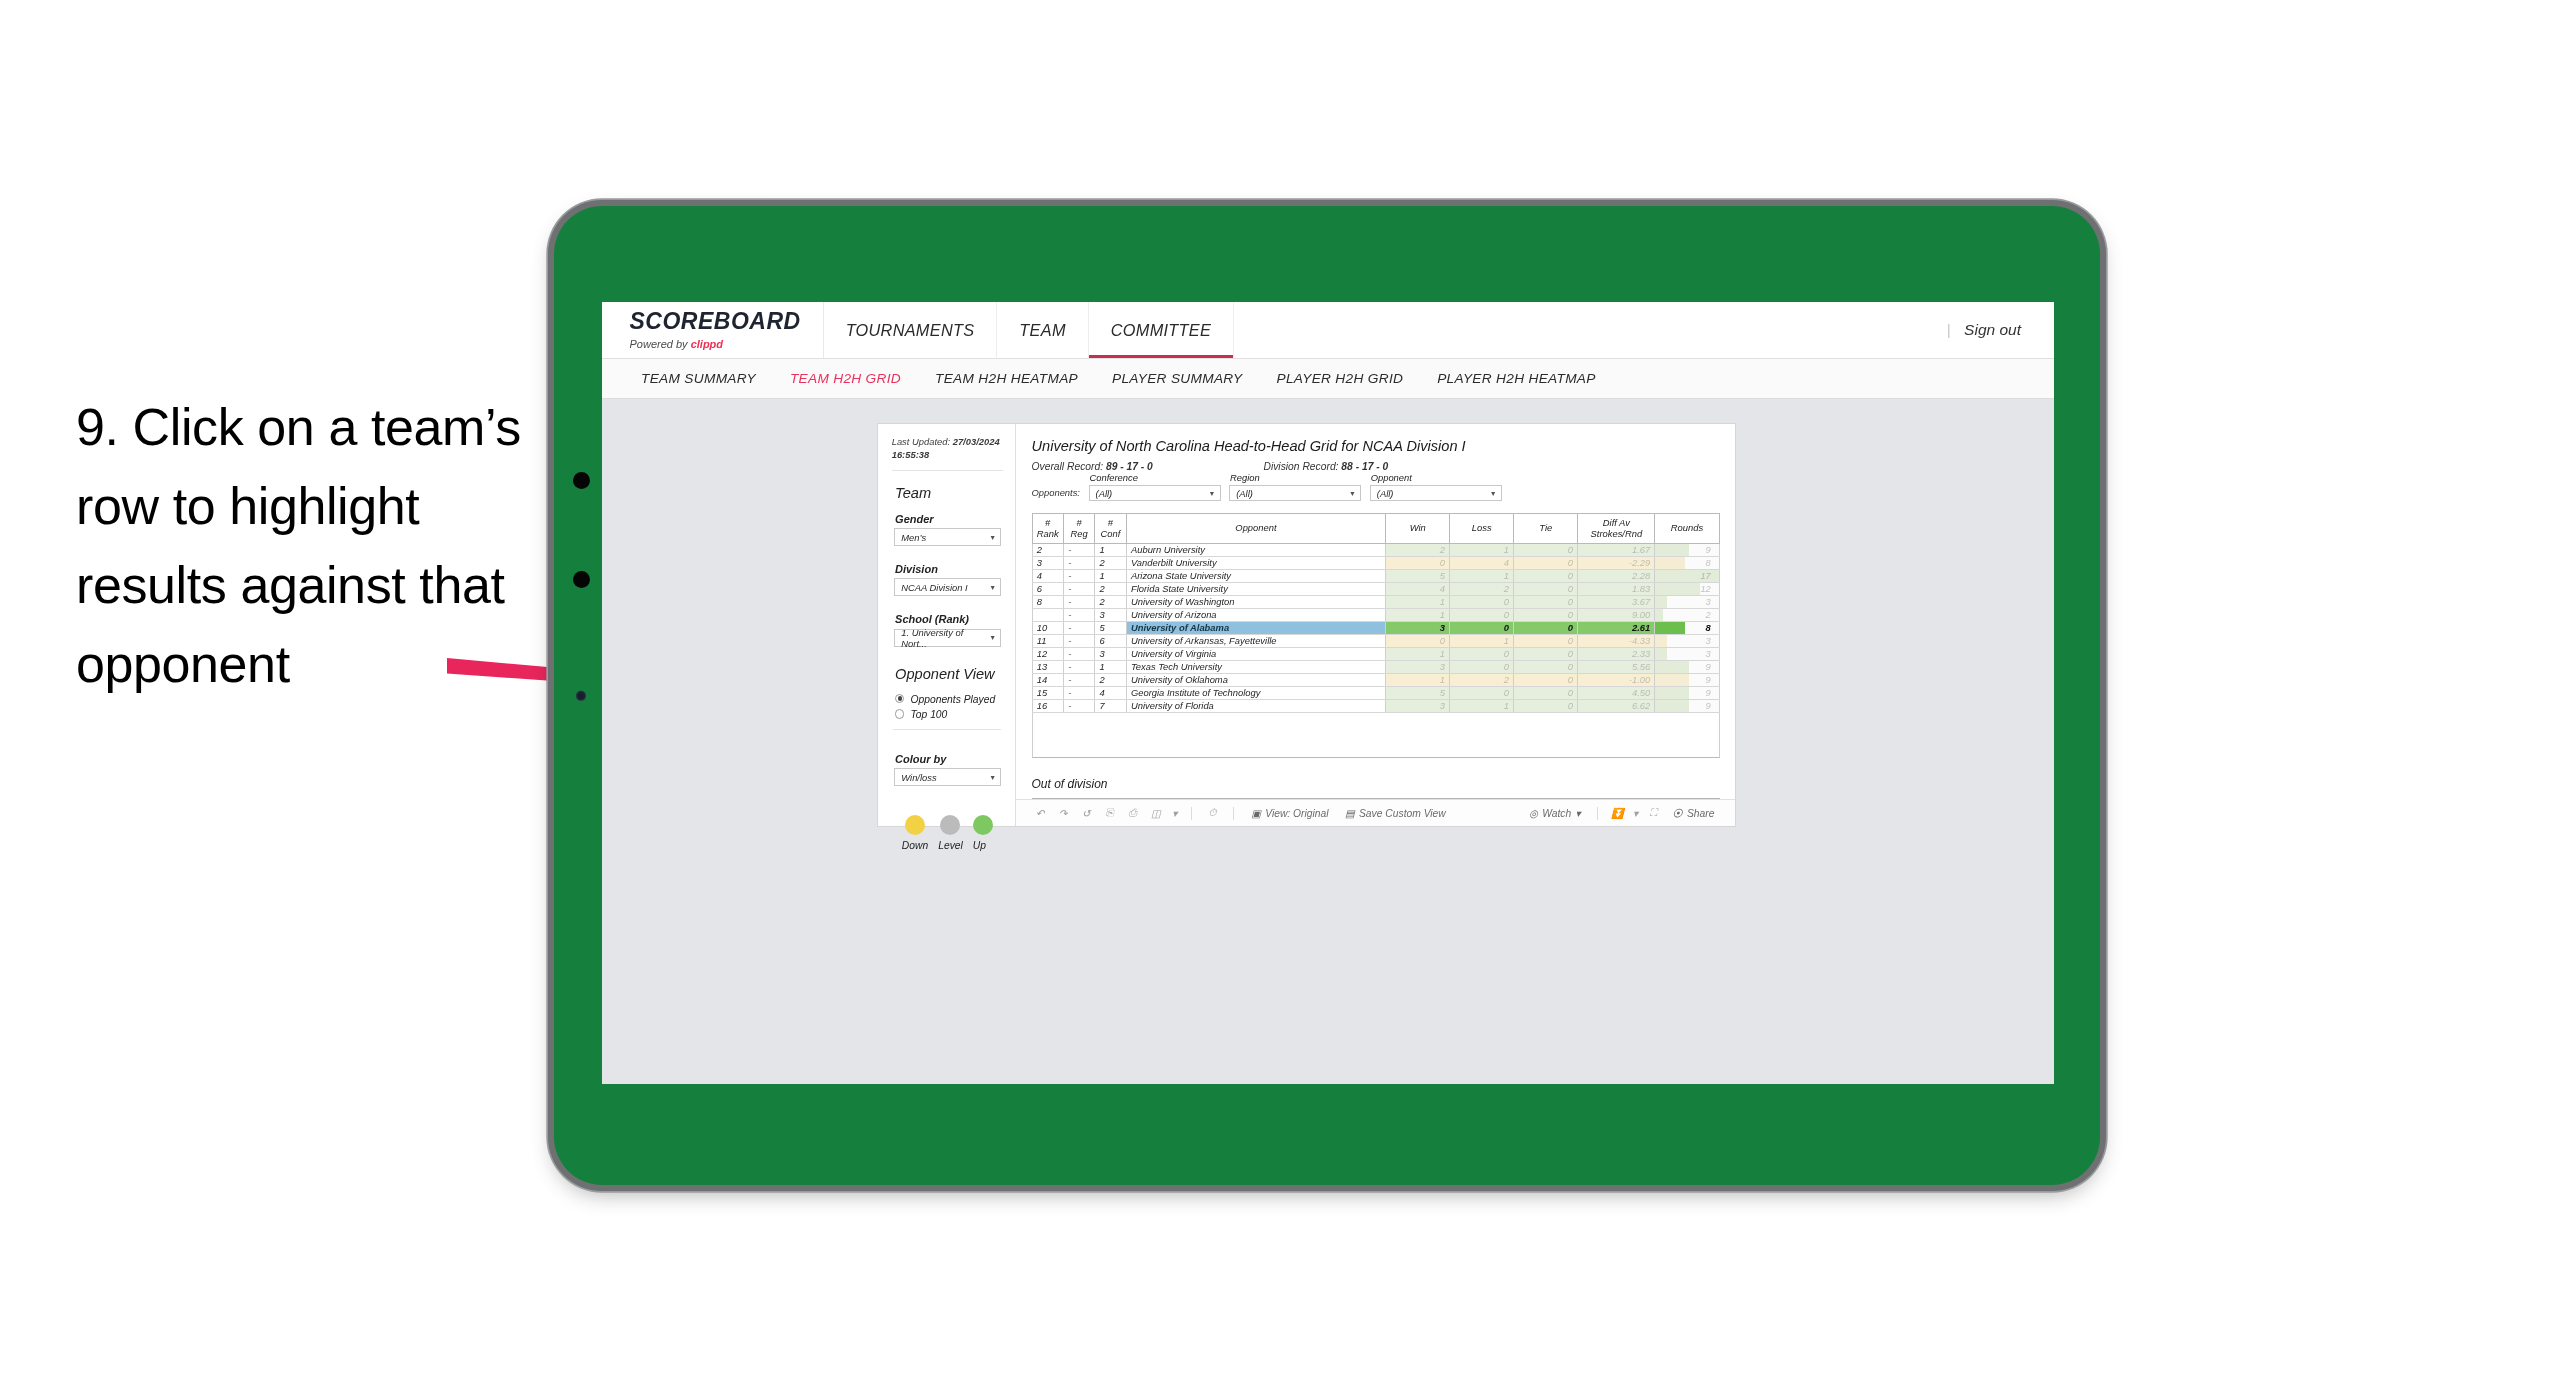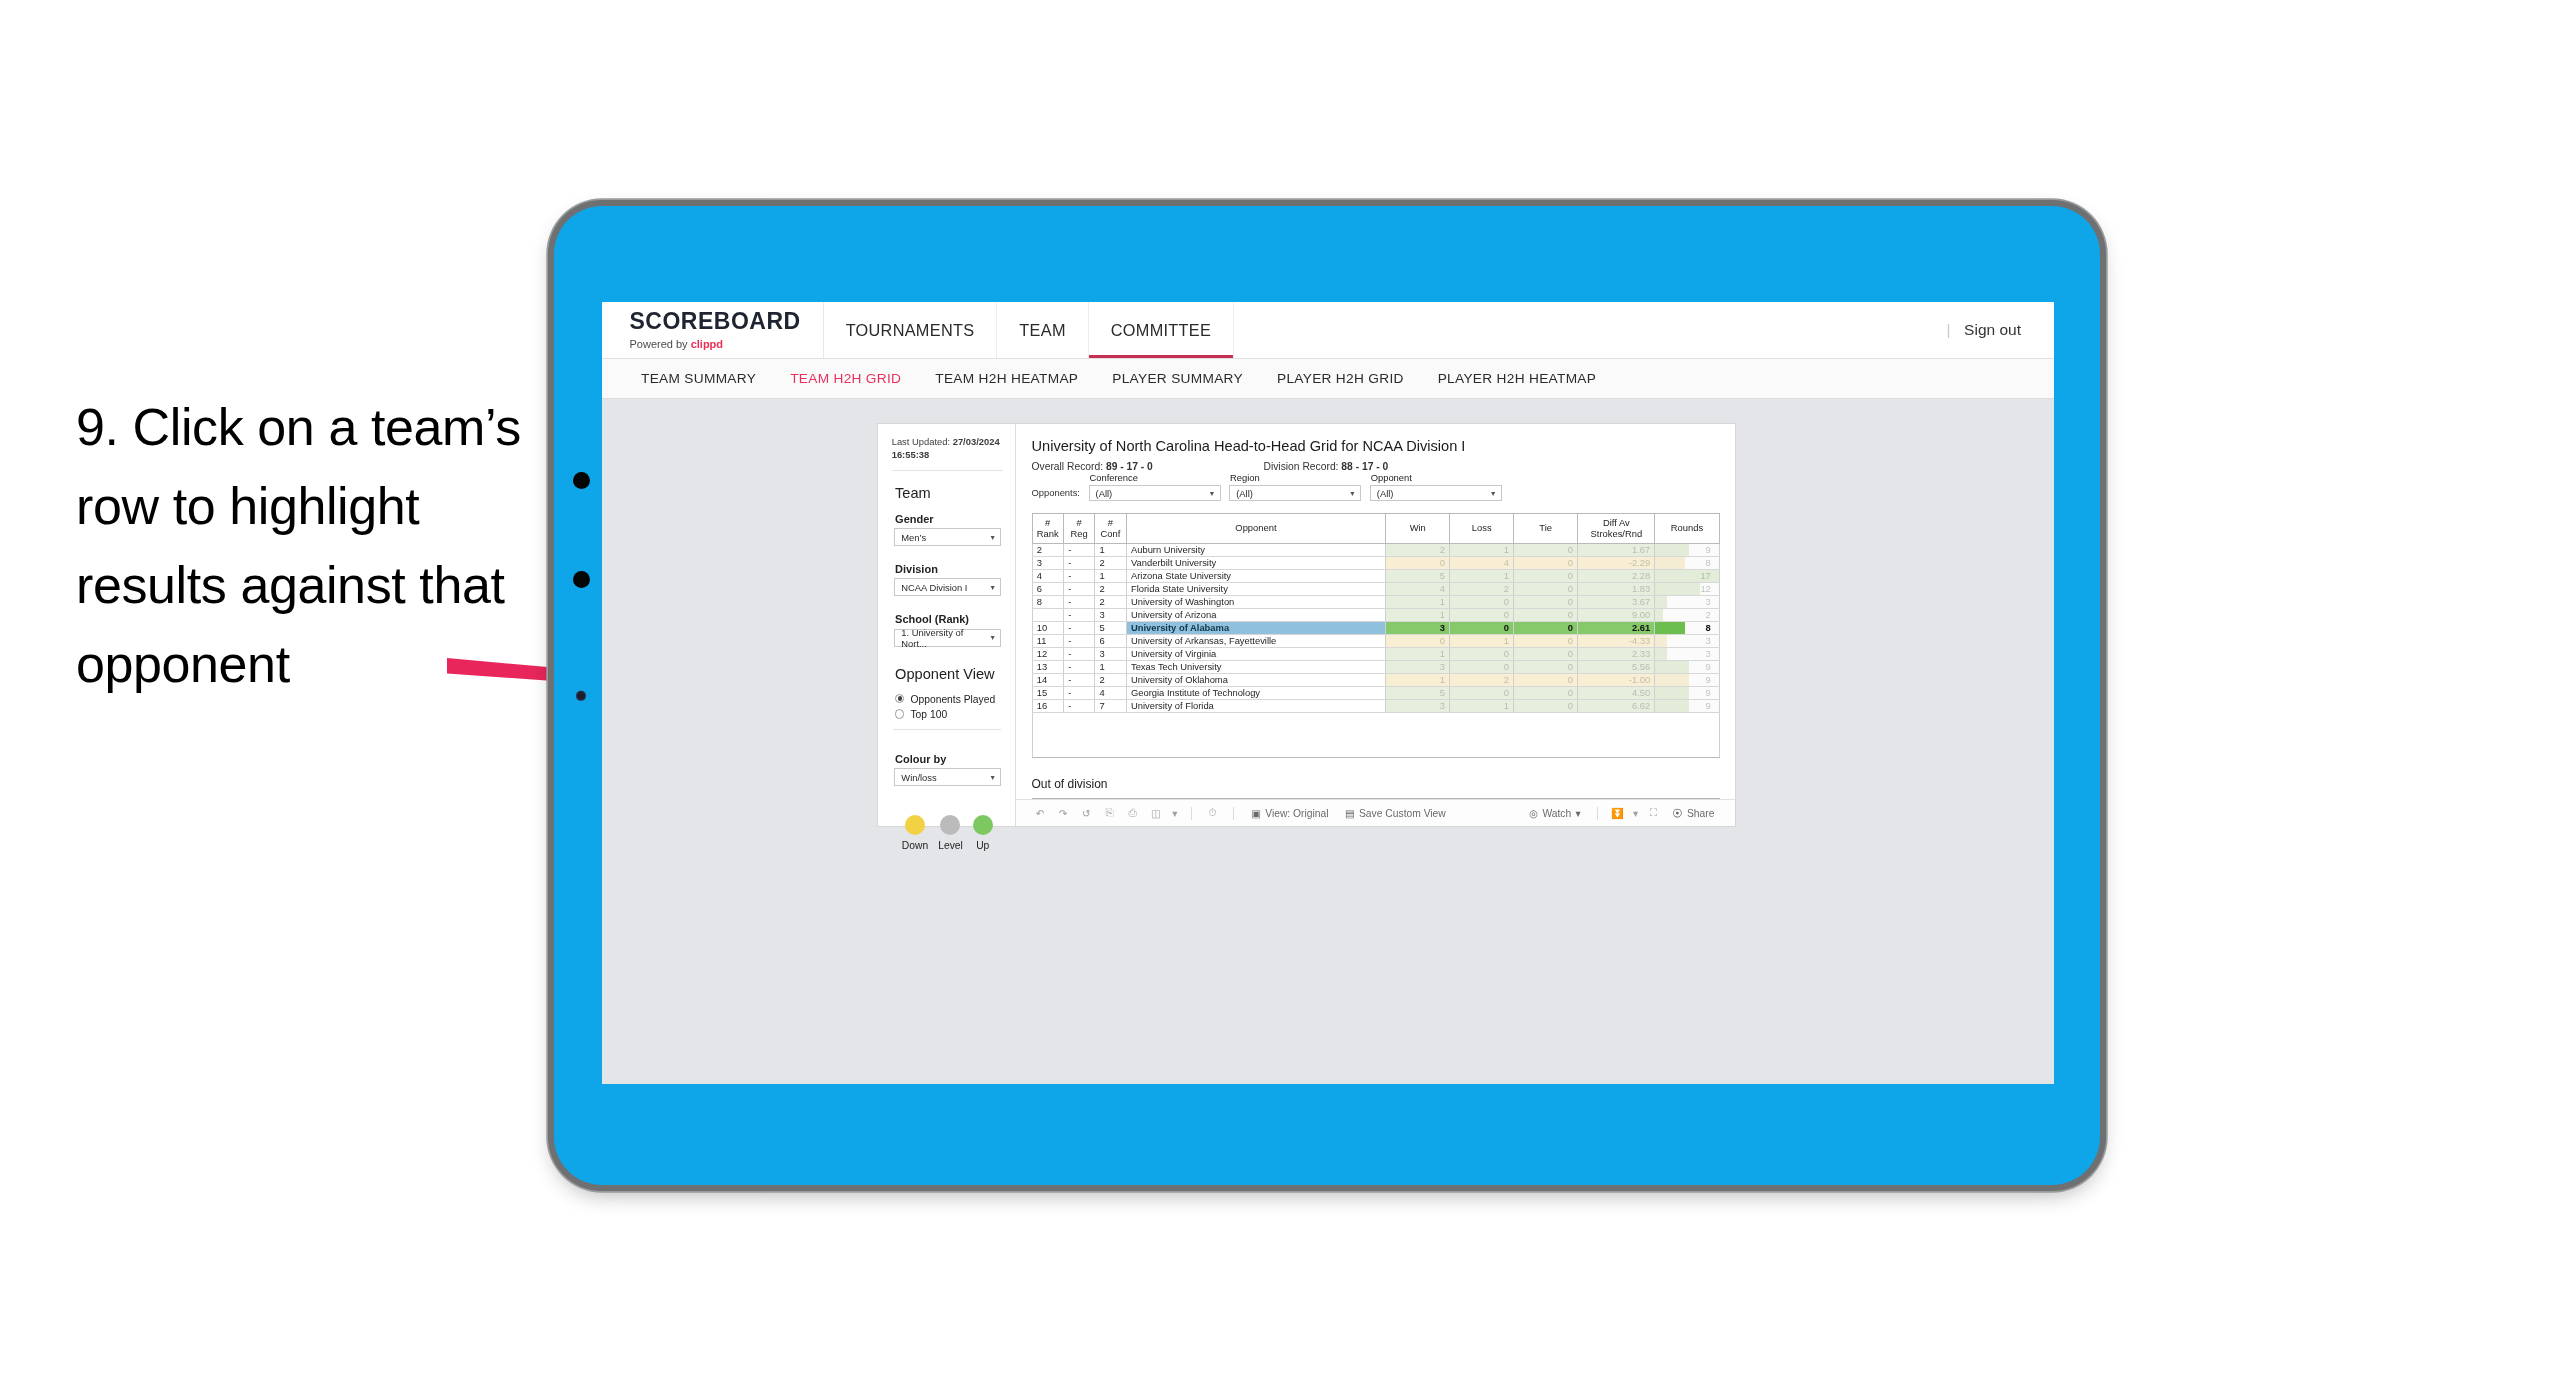--- a/index.html
+++ b/index.html
@@ -27,23 +27,24 @@
     left: 447px; top: 627px;
     width: 679px; height: 112px;
     pointer-events: none;
   }
 
   
   #device {
     position: absolute;
     left: 554px; top: 206px;
     width: 1546px; height: 979px;
-    background: #0ea5e9;
+    background: #15803d;
     border-radius: 48px;
     box-shadow: 0 0 0 6px #6f7072, 0 0 0 7.7px #9a9b9d, 0 8.6px 22px rgba(0,0,0,.30);
+    font-style: italic;
   }
   #camera {
     position: absolute; left: 22px; top: 50%;
     transform: translateY(-50%);
     width: 10.3px; height: 10.3px; border-radius: 50%;
     background: #1b1d28;
     box-shadow: 0 0 2.6px rgba(90,110,200,.55) inset;
   }
   #btn-dot-top {
     position:absolute; left:19px; top:266px;
@@ -169,21 +170,21 @@
     border: 0.9px solid #9a9a9a; background: #fff;
     display: flex; align-items: center; justify-content: center;
   }
   .radio.on::after {
     content: ""; width: 4.3px; height: 4.3px; border-radius: 50%; background: #444;
   }
   #legend {
     display: flex; justify-content: space-around; margin-top: 29px;
     padding: 0 5.2px;
   }
-  .legend-item { text-align: center; }
+  .legend-item { }
   .legend-dot {
     width: 20px; height: 20px; border-radius: 50%; margin: 0 auto 5.2px;
   }
   .legend-label { font-size: 10.3px; color: #222; }
 
   
   #report {
     flex: 1; padding: 13.7px 15.5px 0 15.5px; position: relative;
     background: #ffffff;
   }

